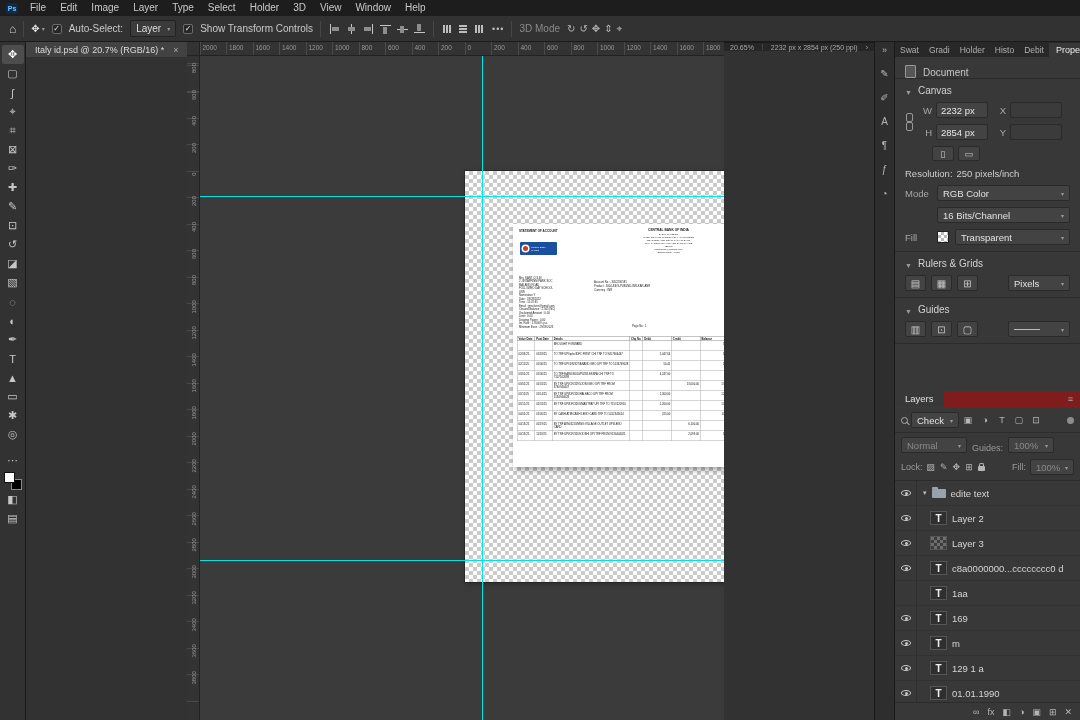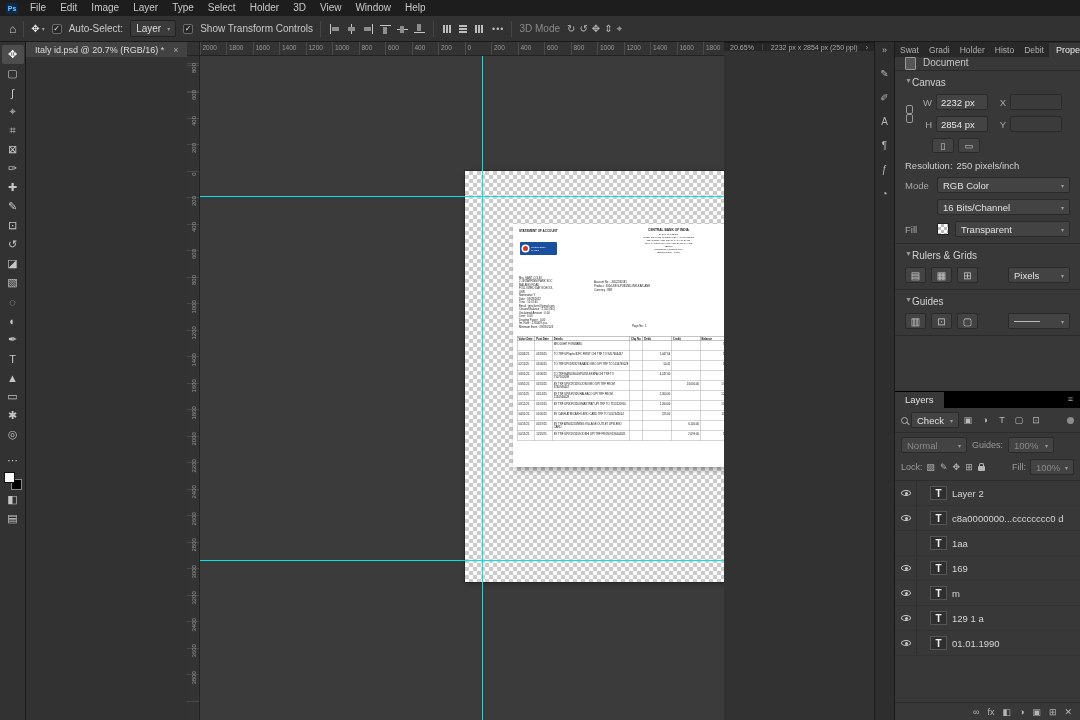--- a/index.html
+++ b/index.html
@@ -111,24 +111,24 @@
   .strip{width:20px;background:#2e2e2e;border-left:1px solid #1a1a1a;display:flex;flex-direction:column;align-items:center;gap:13px;padding-top:3px;flex:none}
   .strip-collapse{color:#b5b5b5;font-size:9px}
   .strip-ico{color:#b5b5b5;font-size:10px}
 
   
   .panels{width:186px;background:#333;border-left:1px solid #1a1a1a;display:flex;flex-direction:column;flex:none}
   .ptabs{height:15px;background:#282828;display:flex;align-items:flex-end;font-size:8.5px;color:#b0b0b0;flex:none}
   .ptab{padding:2px 5px;white-space:nowrap}
   .ptab.active{background:#383838;color:#eaeaea;font-size:9px;padding:2px 7px}
   .props{height:334px;background:#383838;font-size:10px;color:#c5c5c5;overflow:hidden;flex:none}
-  .props-head{height:14px;display:flex;align-items:flex-start;gap:7px;padding:0 10px;border-bottom:1px solid #2a2a2a}
+  .props-head{height:22px;display:flex;align-items:flex-end;gap:7px;padding:0 10px;border-bottom:1px solid #2a2a2a}
   .doc-ico{width:11px;height:13px;border:1px solid #999;border-radius:1px;background:#565656}
   .sect{border-bottom:1px solid #2b2b2b;padding:6px 10px}
-  .sect-title{display:flex;align-items:flex-start;color:#d2d2d2;margin-bottom:6px}
+  .sect-title{display:flex;align-items:flex-end;gap:6px;color:#d2d2d2;margin-bottom:6px}
   .chev{color:#999;font-size:7px}
   .whgrid{display:grid;grid-template-columns:10px 13px 52px 14px 52px;column-gap:4px;row-gap:6px;align-items:center}
   .chain{position:relative;height:17px;width:8px;grid-row:1/3}
   .chain::before,.chain::after{content:'';position:absolute;left:1px;width:5px;height:7px;border:1px solid #999;border-radius:2px}
   .chain::before{top:0}.chain::after{top:9px}
   .flabel{color:#a8a8a8;font-size:9.5px;text-align:right}
   .field{background:#434343;border:1px solid #2a2a2a;border-radius:2px;height:16px;display:flex;align-items:center;padding:0 4px;font-size:9.5px;color:#e6e6e6;overflow:hidden;white-space:nowrap}
   .field.disabled{background:#3b3b3b;color:#767676}
   .orient-row{display:flex;gap:4px;margin:6px 0 0 27px}
   .obtn{width:22px;height:15px;background:#434343;border:1px solid #2a2a2a;border-radius:2px;display:flex;align-items:center;justify-content:center;font-size:9px;color:#ccc}
@@ -140,30 +140,30 @@
   .dd span:first-child{overflow:hidden;white-space:nowrap;text-overflow:ellipsis}
   .tr-swatch{width:12px;height:12px;border:1px solid #222;background-color:#fff;background-image:linear-gradient(45deg,#bbb 25%,transparent 25%,transparent 75%,#bbb 75%),linear-gradient(45deg,#bbb 25%,transparent 25%,transparent 75%,#bbb 75%);background-size:6px 6px;background-position:0 0,3px 3px;flex:none}
   .irow{display:flex;align-items:center;gap:5px}
   .pico{width:21px;height:16px;background:#434343;border:1px solid #2a2a2a;border-radius:2px;display:flex;align-items:center;justify-content:center;font-size:10px;color:#c9c9c9;flex:none}
   .spacer{flex:1}
   .dd-narrow{flex:none;width:62px}
   .line-glyph{display:inline-block;width:26px;height:1px;background:#bbb}
 
   
   .layers{flex:1;display:flex;flex-direction:column;background:#383838;min-height:0}
-  .ltabbar{height:17px;background:#000000;display:flex;justify-content:space-between;align-items:center;padding-right:7px;flex:none}
+  .ltabbar{height:17px;background:#7f1d1d;display:flex;justify-content:space-between;align-items:flex-start;padding-right:7px;flex:none}
   .ltab{background:#383838;padding:2px 10px 3px;font-size:9.5px;color:#e0e0e0}
   .pmenu{color:#a5a5a5;font-size:9px;line-height:17px}
   .lfilter{display:flex;align-items:center;gap:3px;padding:4px 6px;border-bottom:1px solid #2c2c2c;flex:none}
   .sico{width:7px;height:7px;border:1px solid #aaa;border-radius:50%;position:relative;display:inline-block;flex:none}
   .sico::after{content:'';position:absolute;width:4px;height:1px;background:#aaa;transform:rotate(45deg);right:-3px;bottom:-1px}
   .kind-dd{width:48px;flex:none}
   .fico{font-size:9px;color:#b9b9b9;width:12px;text-align:center}
   .ftoggle{width:7px;height:7px;border-radius:50%;background:#8d8d8d;margin-left:2px}
-  .lblend{display:flex;align-items:center;gap:5px;padding:4px 6px;flex:none}
+  .lblend{display:flex;align-items:flex-end;gap:5px;padding:4px 6px;flex:none}
   .blend-dd{width:66px;flex:none}
   .op-dd{width:46px;flex:none}
   .slbl{font-size:9px;color:#9a9a9a;flex:none}
   .llock{display:flex;align-items:center;gap:4px;padding:2px 6px 5px;border-bottom:1px solid #2c2c2c;flex:none}
   .lkico{font-size:9px;color:#b5b5b5}
   .lockico{width:7px;height:5px;background:#b5b5b5;border-radius:1px;position:relative;display:inline-block;margin-top:3px}
   .lockico::before{content:'';position:absolute;left:1px;top:-3px;width:3px;height:3px;border:1px solid #b5b5b5;border-bottom:none;border-radius:2px 2px 0 0}
   .fill-dd{width:44px;flex:none}
   .lrows{flex:1;overflow:hidden}
   .lrow{height:25px;display:flex;align-items:stretch;border-bottom:1px solid #323232}
@@ -843,27 +843,46 @@
               <span class="lockico"></span>
             </span>
           <span class="spacer"></span>
           <span class="slbl">Fill:</span>
           <div class="dd fill-dd">
             <span class="dim">100%</span>
             <span class="dd-caret">▾</span>
           </div>
         </div>
         <div class="lrows" id="lrows">
+            <div class="lrow">
+              <div class="leye">
+                <span class="eye"></span>
+              </div>
+              <div class="lcontent">
+                <span class="tri">▾</span>
+                <span class="folder"></span>
+                <span class="lname">edite text</span>
+              </div>
+            </div>
             <div class="lrow child">
               <div class="leye">
                 <span class="eye"></span>
               </div>
               <div class="lcontent">
                 <span class="thumbT">T</span>
                 <span class="lname">Layer 2</span>
+              </div>
+            </div>
+            <div class="lrow child">
+              <div class="leye">
+                <span class="eye"></span>
+              </div>
+              <div class="lcontent">
+                <span class="thumbImg"></span>
+                <span class="lname">Layer 3</span>
               </div>
             </div>
             <div class="lrow child">
               <div class="leye">
                 <span class="eye"></span>
               </div>
               <div class="lcontent">
                 <span class="thumbT">T</span>
                 <span class="lname">c8a0000000...cccccccc0 d</span>
               </div>

